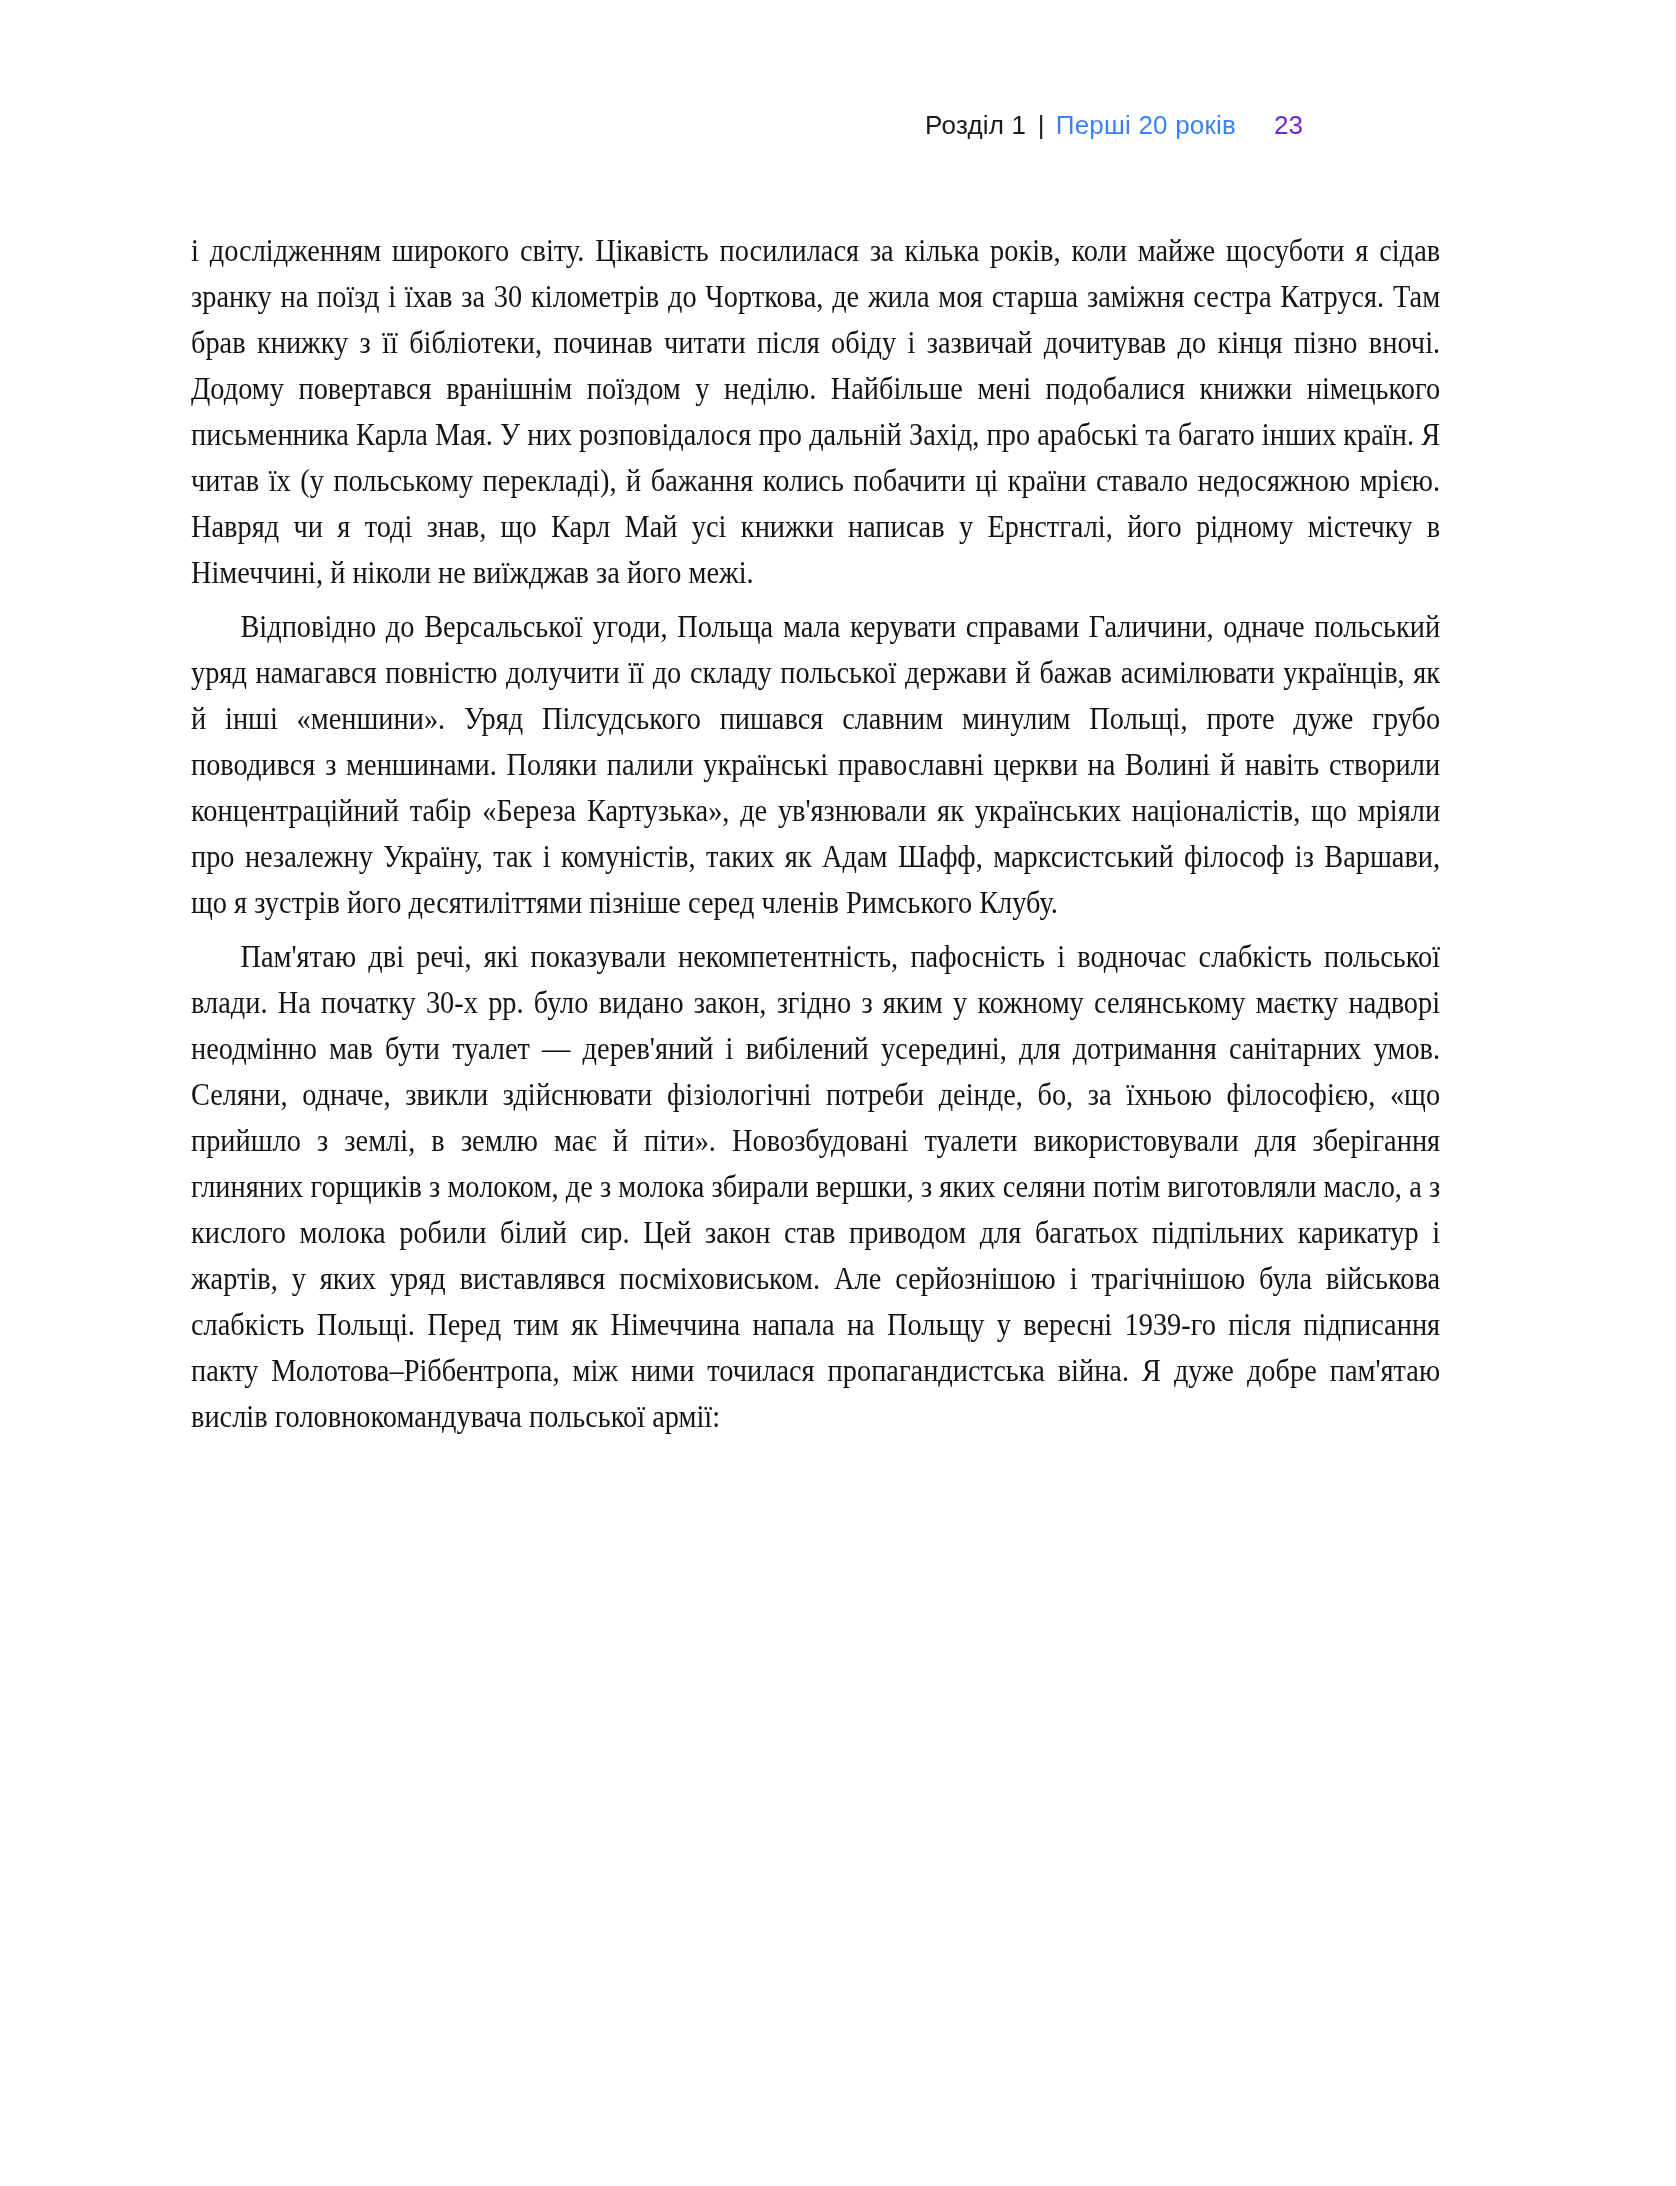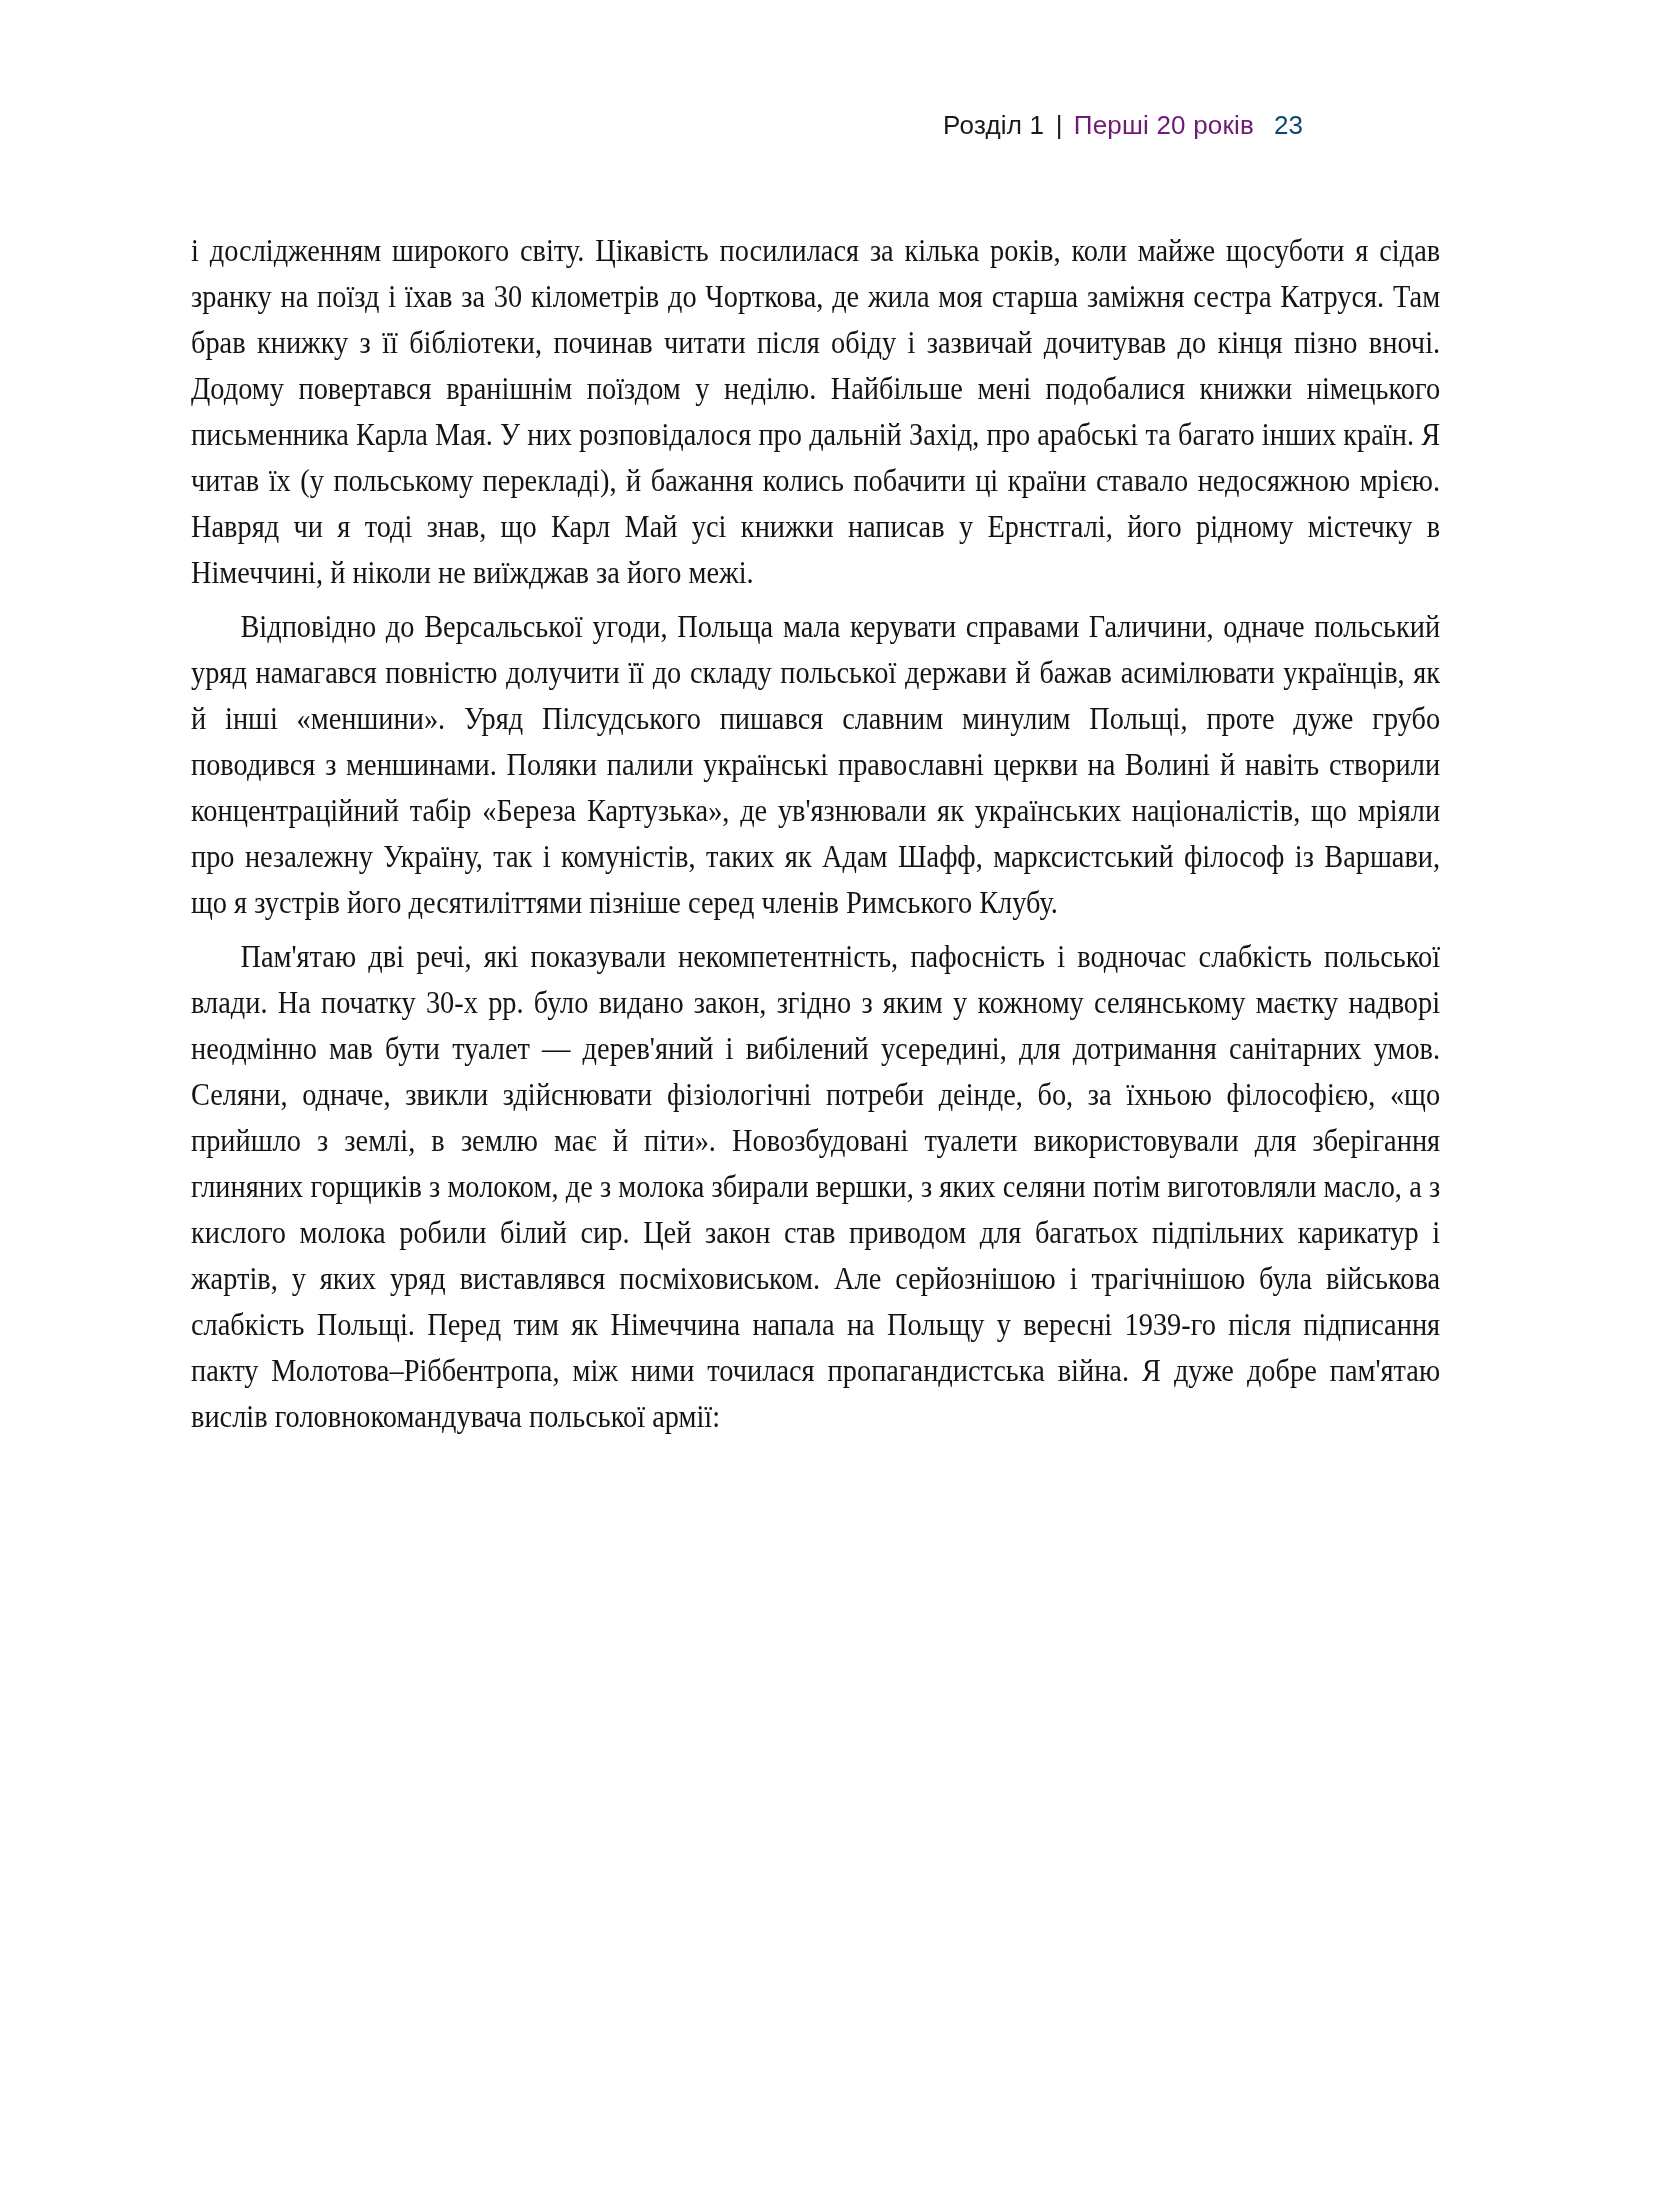--- a/index.html
+++ b/index.html
@@ -36,27 +36,27 @@
     font-family: "Liberation Sans", "DejaVu Sans", sans-serif;
     font-size: 26px;
     color: #1a1a1a;
     margin: 0 11.4px;
     font-weight: 300;
   }
   .rh-title {
     font-family: "Liberation Sans", "DejaVu Sans", sans-serif;
     font-size: 26px;
     letter-spacing: 0.2px;
-    color: #701a75;
+    color: #3b82f6;
   }
   .rh-folio {
     font-family: "Liberation Sans", "DejaVu Sans", sans-serif;
     font-size: 26px;
-    color: #0c4a6e;
-    margin-left: 20px;
+    color: #6d28d9;
+    margin-left: 38px;
   }
 
   
   .textblock {
     position: absolute;
     left: 183px;
     top: 220px;
     width: 1265px;
   }
   .para {

